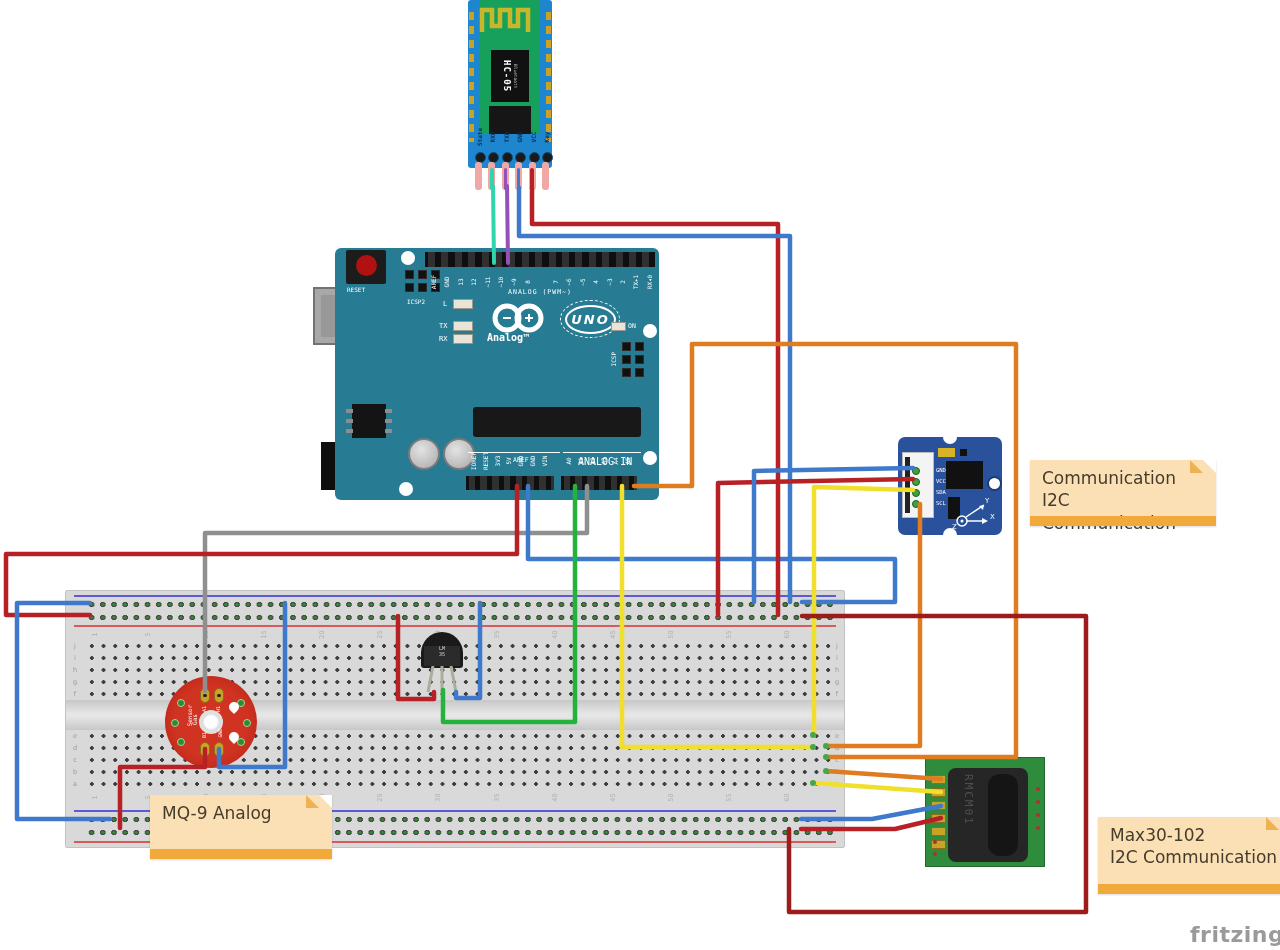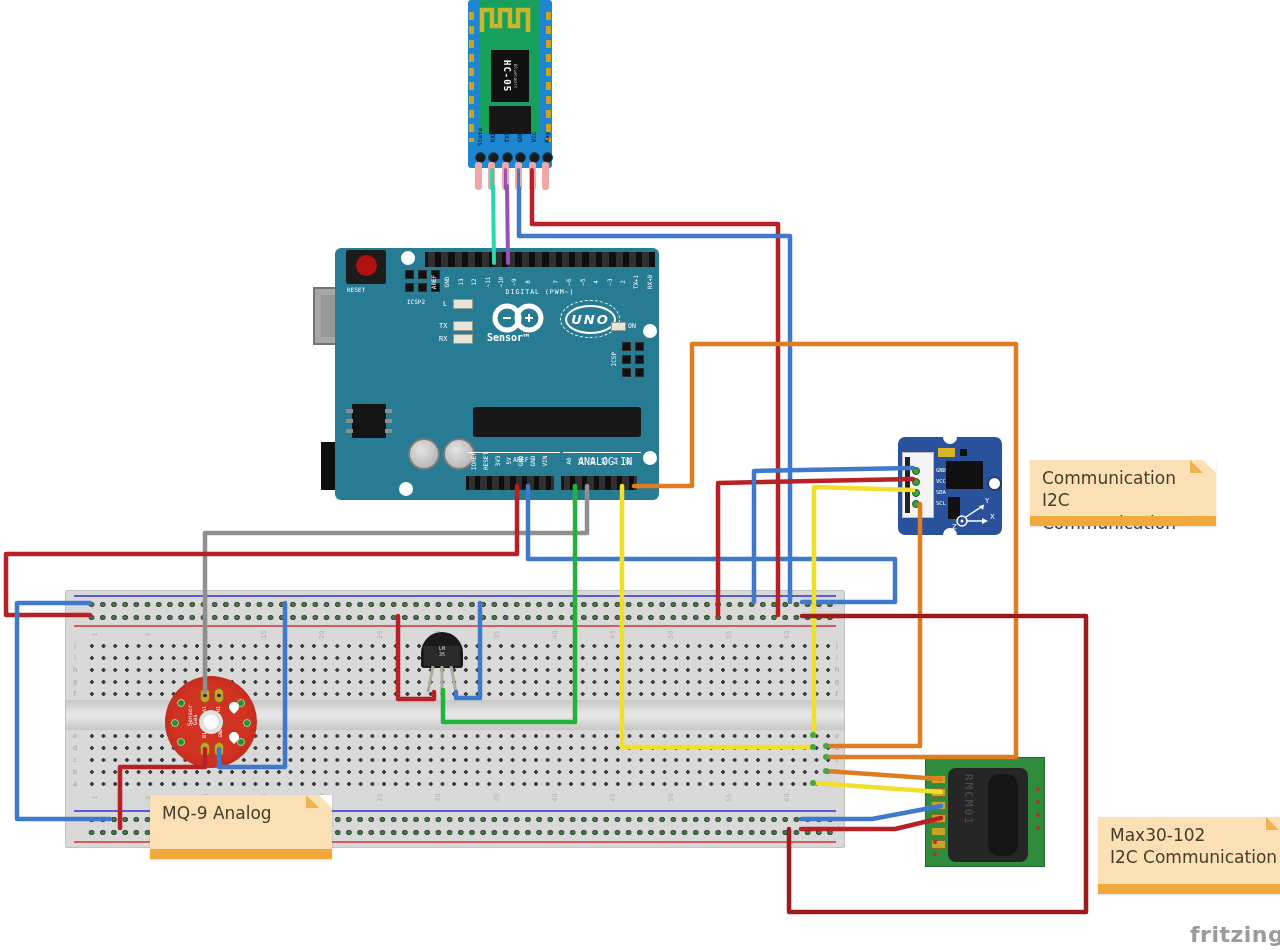--- a/index.html
+++ b/index.html
@@ -307,37 +307,37 @@
     <div class="vlabels" style="left:214px;top:21px;width:107px;height:26px;--step:13.4px">
         <span>7</span>
         <span>~6</span>
         <span>~5</span>
         <span>4</span>
         <span>~3</span>
         <span>2</span>
         <span>TX▸1</span>
         <span>RX◂0</span>
       </div>
-    <div class="silk" style="left:135px;top:40px;width:140px;text-align:center;font-size:6.5px;letter-spacing:1px">DIGITAL (PWM~)</div>
+    <div class="silk" style="left:135px;top:40px;width:140px;text-align:center;font-size:6.5px;letter-spacing:1px">ANALOG (PWM~)</div>
 
     <div class="silk" style="left:108px;top:52px;font-size:7px">L</div>
     <div class="ledrect" style="left:118px;top:51px"></div>
     <div class="silk" style="left:104px;top:74px;font-size:7px">TX</div>
     <div class="ledrect" style="left:118px;top:73px"></div>
     <div class="silk" style="left:104px;top:87px;font-size:7px">RX</div>
     <div class="ledrect" style="left:118px;top:86px"></div>
 
     <svg class="layer" style="left:150px;top:52px" width="70" height="40">
       <circle cx="22" cy="18" r="12" fill="none" stroke="#fff" stroke-width="5"></circle>
       <circle cx="44" cy="18" r="12" fill="none" stroke="#fff" stroke-width="5"></circle>
       <line x1="18" y1="18" x2="26" y2="18" stroke="#fff" stroke-width="2"></line>
       <line x1="40" y1="18" x2="48" y2="18" stroke="#fff" stroke-width="2"></line>
       <line x1="44" y1="14" x2="44" y2="22" stroke="#fff" stroke-width="2"></line>
     </svg>
-    <div class="silk" style="left:152px;top:84px;font-size:10px;font-weight:bold">Sensor™</div>
+    <div class="silk" style="left:152px;top:84px;font-size:10px;font-weight:bold">Analog™</div>
     <div class="abs" style="left:225px;top:52px;width:58px;height:36px;border:1.5px dashed #fff;border-radius:50%;font-style:italic;">
       <div class="abs" style="left:4px;top:4px;width:47px;height:25px;border:2px solid #fff;border-radius:50%;
            display:flex;align-items:center;justify-content:center;color:#fff;font-weight:bold;font-size:13px;letter-spacing:2px;">UNO</div>
     </div>
     <div class="ledrect" style="left:276px;top:74px;width:13px;height:7px"></div>
     <div class="silk" style="left:293px;top:74px;font-size:6.5px">ON</div>
 
     <div class="icspblk" style="left:287px;top:94px;grid-template-columns:repeat(2,9px)">
       <b></b>
         <b></b>

